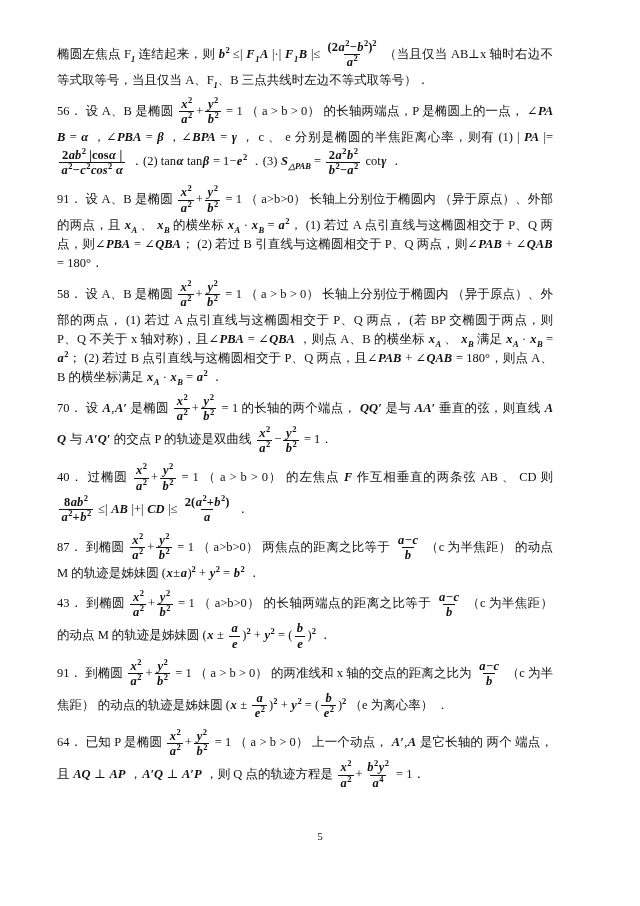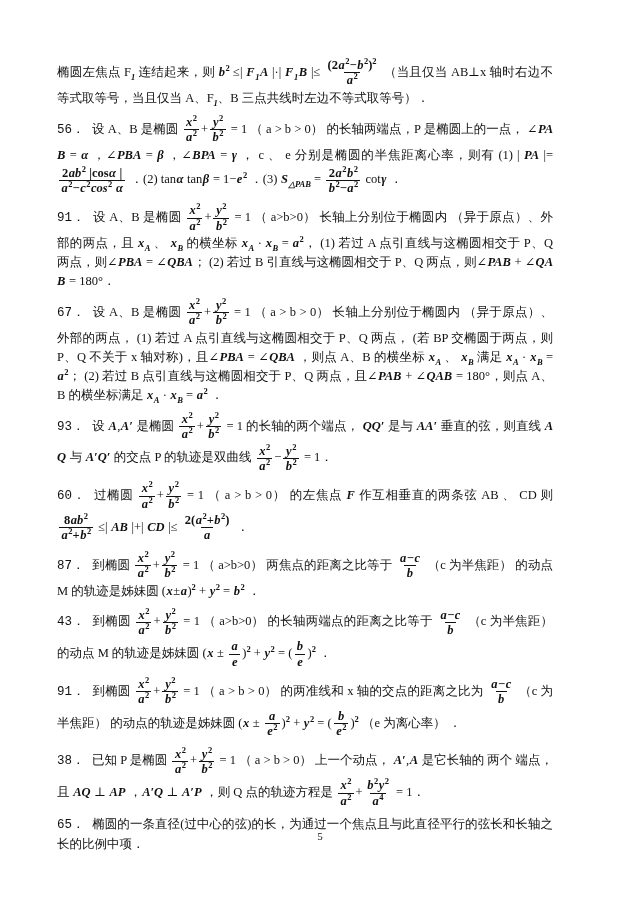--- a/index.html
+++ b/index.html
@@ -7,30 +7,30 @@
     width: 640px; height: 906px;
     background: #ffffff;
     color: #111111;
     font-family: "Liberation Serif", "DejaVu Serif", serif;
     font-size: 12.5px;
     overflow: hidden;
     position: relative;
   }
   main.doc {
     box-sizing: border-box;
-    padding: 57px 56px 0 57px;
+    padding: 39px 56px 0 57px;
     width: 609px;
   }
   p.para {
     margin: 0 0 6px 0;
     text-align: justify;
     line-height: 19px;
     word-break: break-all;
   }
-  .num-label { font-family: Liberation Mono, monospace; margin-top: 26px; }
+  .num-label { font-family: Liberation Serif, serif; margin-top: 26px; }
   
   .tk-it {
     font-family: "Liberation Serif", "DejaVu Serif", serif;
     font-style: italic;
     font-weight: bold;
     padding: 0 0.5px;
   }
   .tk-sup {
     font-size: 8.5px;
     vertical-align: super;
@@ -95,43 +95,43 @@
         </span> cot<span class="tk-it">γ</span> ．</span></p>
 
   <p class="para"><span class="num-label">91． </span><span class="content">设 A、B 是椭圆 <span class="tk-frac">
           <span class="num"><span class="tk-it">x</span><span class="tk-sup">2</span></span>
           <span class="den"><span class="tk-it">a</span><span class="tk-sup">2</span></span>
         </span>+<span class="tk-frac">
           <span class="num"><span class="tk-it">y</span><span class="tk-sup">2</span></span>
           <span class="den"><span class="tk-it">b</span><span class="tk-sup">2</span></span>
         </span> = 1 （ a&gt;b&gt;0） 长轴上分别位于椭圆内 （异于原点）、外部的两点，且 <span class="tk-it">x</span><span class="tk-sub">A</span> 、 <span class="tk-it">x</span><span class="tk-sub">B</span> 的横坐标 <span class="tk-it">x</span><span class="tk-sub">A</span> · <span class="tk-it">x</span><span class="tk-sub">B</span> = <span class="tk-it">a</span><span class="tk-sup">2</span>， (1) 若过 A 点引直线与这椭圆相交于 P、Q 两点，则∠<span class="tk-it">PBA</span> = ∠<span class="tk-it">QBA</span>； (2) 若过 B 引直线与这椭圆相交于 P、Q 两点，则∠<span class="tk-it">PAB</span> + ∠<span class="tk-it">QAB</span> = 180°．</span></p>
 
-  <p class="para"><span class="num-label">67． </span><span class="content">设 A、B 是椭圆 <span class="tk-frac">
+  <p class="para"><span class="num-label">58． </span><span class="content">设 A、B 是椭圆 <span class="tk-frac">
           <span class="num"><span class="tk-it">x</span><span class="tk-sup">2</span></span>
           <span class="den"><span class="tk-it">a</span><span class="tk-sup">2</span></span>
         </span>+<span class="tk-frac">
           <span class="num"><span class="tk-it">y</span><span class="tk-sup">2</span></span>
           <span class="den"><span class="tk-it">b</span><span class="tk-sup">2</span></span>
         </span> = 1 （ a &gt; b &gt; 0） 长轴上分别位于椭圆内 （异于原点）、外部的两点， (1) 若过 A 点引直线与这椭圆相交于 P、Q 两点， (若 BP 交椭圆于两点，则 P、Q 不关于 x 轴对称)，且∠<span class="tk-it">PBA</span> = ∠<span class="tk-it">QBA</span> ，则点 A、B 的横坐标 <span class="tk-it">x</span><span class="tk-sub">A</span> 、 <span class="tk-it">x</span><span class="tk-sub">B</span> 满足 <span class="tk-it">x</span><span class="tk-sub">A</span> · <span class="tk-it">x</span><span class="tk-sub">B</span> = <span class="tk-it">a</span><span class="tk-sup">2</span>； (2) 若过 B 点引直线与这椭圆相交于 P、Q 两点，且∠<span class="tk-it">PAB</span> + ∠<span class="tk-it">QAB</span> = 180°，则点 A、B 的横坐标满足 <span class="tk-it">x</span><span class="tk-sub">A</span> · <span class="tk-it">x</span><span class="tk-sub">B</span> = <span class="tk-it">a</span><span class="tk-sup">2</span> ．</span></p>
 
-  <p class="para"><span class="num-label">93． </span><span class="content">设 <span class="tk-it">A</span>,<span class="tk-it">A′</span> 是椭圆 <span class="tk-frac">
+  <p class="para"><span class="num-label">70． </span><span class="content">设 <span class="tk-it">A</span>,<span class="tk-it">A′</span> 是椭圆 <span class="tk-frac">
           <span class="num"><span class="tk-it">x</span><span class="tk-sup">2</span></span>
           <span class="den"><span class="tk-it">a</span><span class="tk-sup">2</span></span>
         </span>+<span class="tk-frac">
           <span class="num"><span class="tk-it">y</span><span class="tk-sup">2</span></span>
           <span class="den"><span class="tk-it">b</span><span class="tk-sup">2</span></span>
         </span> = 1 的长轴的两个端点， <span class="tk-it">QQ′</span> 是与 <span class="tk-it">AA′</span> 垂直的弦，则直线 <span class="tk-it">AQ</span> 与 <span class="tk-it">A′Q′</span> 的交点 P 的轨迹是双曲线 <span class="tk-frac">
           <span class="num"><span class="tk-it">x</span><span class="tk-sup">2</span></span>
           <span class="den"><span class="tk-it">a</span><span class="tk-sup">2</span></span>
         </span>−<span class="tk-frac">
           <span class="num"><span class="tk-it">y</span><span class="tk-sup">2</span></span>
           <span class="den"><span class="tk-it">b</span><span class="tk-sup">2</span></span>
         </span> = 1．</span></p>
 
-  <p class="para"><span class="num-label">60． </span><span class="content">过椭圆 <span class="tk-frac">
+  <p class="para"><span class="num-label">40． </span><span class="content">过椭圆 <span class="tk-frac">
           <span class="num"><span class="tk-it">x</span><span class="tk-sup">2</span></span>
           <span class="den"><span class="tk-it">a</span><span class="tk-sup">2</span></span>
         </span>+<span class="tk-frac">
           <span class="num"><span class="tk-it">y</span><span class="tk-sup">2</span></span>
           <span class="den"><span class="tk-it">b</span><span class="tk-sup">2</span></span>
         </span> = 1 （ a &gt; b &gt; 0） 的左焦点 <span class="tk-it">F</span> 作互相垂直的两条弦 AB 、 CD 则 <span class="tk-frac">
           <span class="num">8<span class="tk-it">ab</span><span class="tk-sup">2</span></span>
           <span class="den"><span class="tk-it">a</span><span class="tk-sup">2</span>+<span class="tk-it">b</span><span class="tk-sup">2</span></span>
         </span> ≤| <span class="tk-it">AB</span> |+| <span class="tk-it">CD</span> |≤ <span class="tk-frac">
           <span class="num">2(<span class="tk-it">a</span><span class="tk-sup">2</span>+<span class="tk-it">b</span><span class="tk-sup">2</span>)</span>
@@ -176,32 +176,31 @@
           <span class="num"><span class="tk-it">a</span>−<span class="tk-it">c</span></span>
           <span class="den"><span class="tk-it">b</span></span>
         </span> （c 为半焦距） 的动点的轨迹是姊妹圆 (<span class="tk-it">x</span> ± <span class="tk-frac">
           <span class="num"><span class="tk-it">a</span></span>
           <span class="den"><span class="tk-it">e</span><span class="tk-sup">2</span></span>
         </span>)<span class="tk-sup">2</span> + <span class="tk-it">y</span><span class="tk-sup">2</span> = (<span class="tk-frac">
           <span class="num"><span class="tk-it">b</span></span>
           <span class="den"><span class="tk-it">e</span><span class="tk-sup">2</span></span>
         </span>)<span class="tk-sup">2</span> （e 为离心率） ．</span></p>
 
-  <p class="para"><span class="num-label">38． </span><span class="content">已知 P 是椭圆 <span class="tk-frac">
+  <p class="para"><span class="num-label">64． </span><span class="content">已知 P 是椭圆 <span class="tk-frac">
           <span class="num"><span class="tk-it">x</span><span class="tk-sup">2</span></span>
           <span class="den"><span class="tk-it">a</span><span class="tk-sup">2</span></span>
         </span>+<span class="tk-frac">
           <span class="num"><span class="tk-it">y</span><span class="tk-sup">2</span></span>
           <span class="den"><span class="tk-it">b</span><span class="tk-sup">2</span></span>
         </span> = 1 （ a &gt; b &gt; 0） 上一个动点， <span class="tk-it">A′</span>,<span class="tk-it">A</span> 是它长轴的 两个 端点，且 <span class="tk-it">AQ</span> ⊥ <span class="tk-it">AP</span> ，<span class="tk-it">A′Q</span> ⊥ <span class="tk-it">A′P</span> ，则 Q 点的轨迹方程是 <span class="tk-frac">
           <span class="num"><span class="tk-it">x</span><span class="tk-sup">2</span></span>
           <span class="den"><span class="tk-it">a</span><span class="tk-sup">2</span></span>
         </span>+<span class="tk-frac">
           <span class="num"><span class="tk-it">b</span><span class="tk-sup">2</span><span class="tk-it">y</span><span class="tk-sup">2</span></span>
           <span class="den"><span class="tk-it">a</span><span class="tk-sup">4</span></span>
         </span> = 1．</span></p>
 
-  <p class="para"><span class="num-label">65． </span><span class="content">椭圆的一条直径(过中心的弦)的长，为通过一个焦点且与此直径平行的弦长和长轴之长的比例中项．</span></p>
 </main>
 
 <footer class="page-footer">
   <span>5</span>
 </footer>
 
 </body></html>

